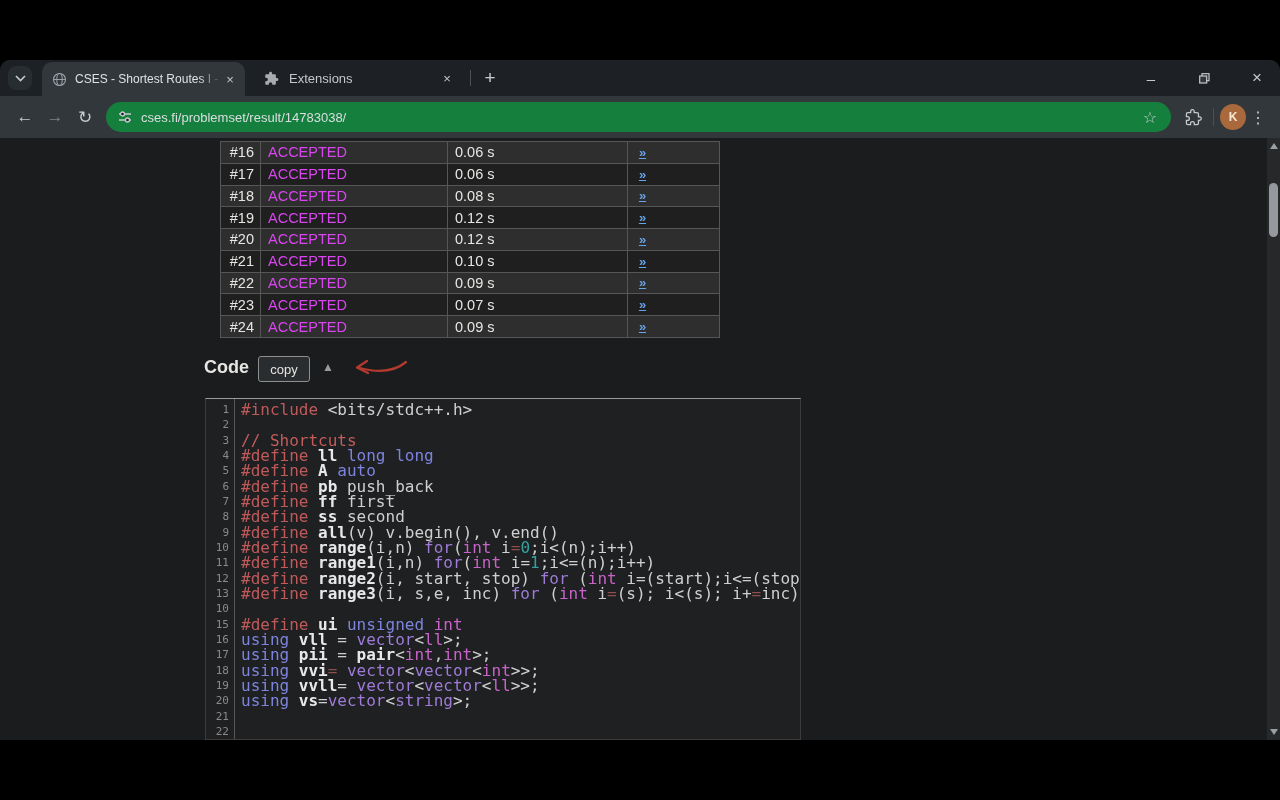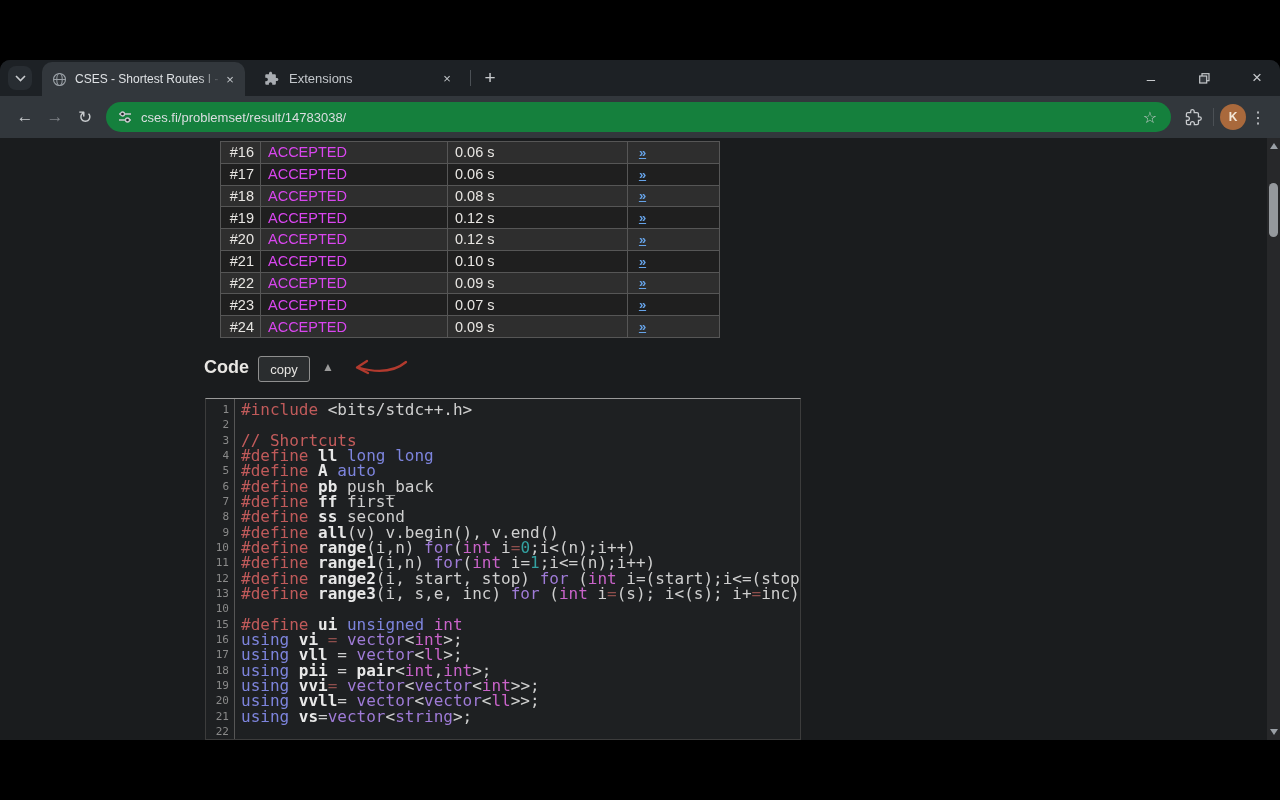--- a/index.html
+++ b/index.html
@@ -276,21 +276,20 @@
           <div class="cl"><span class="m">#define </span><span class="b">pb </span><span class="w">push_back</span></div>
           <div class="cl"><span class="m">#define </span><span class="b">ff </span><span class="w">first</span></div>
           <div class="cl"><span class="m">#define </span><span class="b">ss </span><span class="w">second</span></div>
           <div class="cl"><span class="m">#define </span><span class="b">all</span><span class="w">(v) v.begin(), v.end()</span></div>
           <div class="cl"><span class="m">#define </span><span class="b">range</span><span class="w">(i,n) </span><span class="v">for</span><span class="w">(</span><span class="i">int</span><span class="w"> i</span><span class="d">=</span><span class="n">0</span><span class="w">;i&lt;(n);i++)</span></div>
           <div class="cl"><span class="m">#define </span><span class="b">range1</span><span class="w">(i,n) </span><span class="v">for</span><span class="w">(</span><span class="i">int</span><span class="w"> i=</span><span class="n">1</span><span class="w">;i&lt;=(n);i++)</span></div>
           <div class="cl"><span class="m">#define </span><span class="b">range2</span><span class="w">(i, start, stop) </span><span class="v">for</span><span class="w"> (</span><span class="i">int</span><span class="w"> i=(start);i&lt;=(stop); i++)</span></div>
           <div class="cl"><span class="m">#define </span><span class="b">range3</span><span class="w">(i, s,e, inc) </span><span class="v">for</span><span class="w"> (</span><span class="i">int</span><span class="w"> i</span><span class="d">=</span><span class="w">(s); i&lt;(s); i+</span><span class="d">=</span><span class="w">inc)</span></div>
           <div class="cl">&nbsp;</div>
           <div class="cl"><span class="m">#define </span><span class="b">ui </span><span class="k">unsigned </span><span class="i">int</span></div>
-          <div class="cl"><span class="k">using </span><span class="b">vi </span><span class="d">=</span><span class="w"> </span><span class="v">vector</span><span class="w">&lt;</span><span class="i">int</span><span class="w">&gt;;</span></div>
           <div class="cl"><span class="k">using </span><span class="b">vll </span><span class="w">= </span><span class="v">vector</span><span class="w">&lt;</span><span class="i">ll</span><span class="w">&gt;;</span></div>
           <div class="cl"><span class="k">using </span><span class="b">pii </span><span class="w">= </span><span class="b">pair</span><span class="w">&lt;</span><span class="i">int</span><span class="w">,</span><span class="i">int</span><span class="w">&gt;;</span></div>
           <div class="cl"><span class="k">using </span><span class="b">vvi</span><span class="d">=</span><span class="w"> </span><span class="v">vector</span><span class="w">&lt;</span><span class="v">vector</span><span class="w">&lt;</span><span class="i">int</span><span class="w">&gt;&gt;;</span></div>
           <div class="cl"><span class="k">using </span><span class="b">vvll</span><span class="w">= </span><span class="v">vector</span><span class="w">&lt;</span><span class="v">vector</span><span class="w">&lt;</span><span class="i">ll</span><span class="w">&gt;&gt;;</span></div>
           <div class="cl"><span class="k">using </span><span class="b">vs</span><span class="w">=</span><span class="v">vector</span><span class="w">&lt;</span><span class="v">string</span><span class="w">&gt;;</span></div>
         </div>
     </div>
 
     <div class="scrollbar">
       <div class="sb-up"></div>

